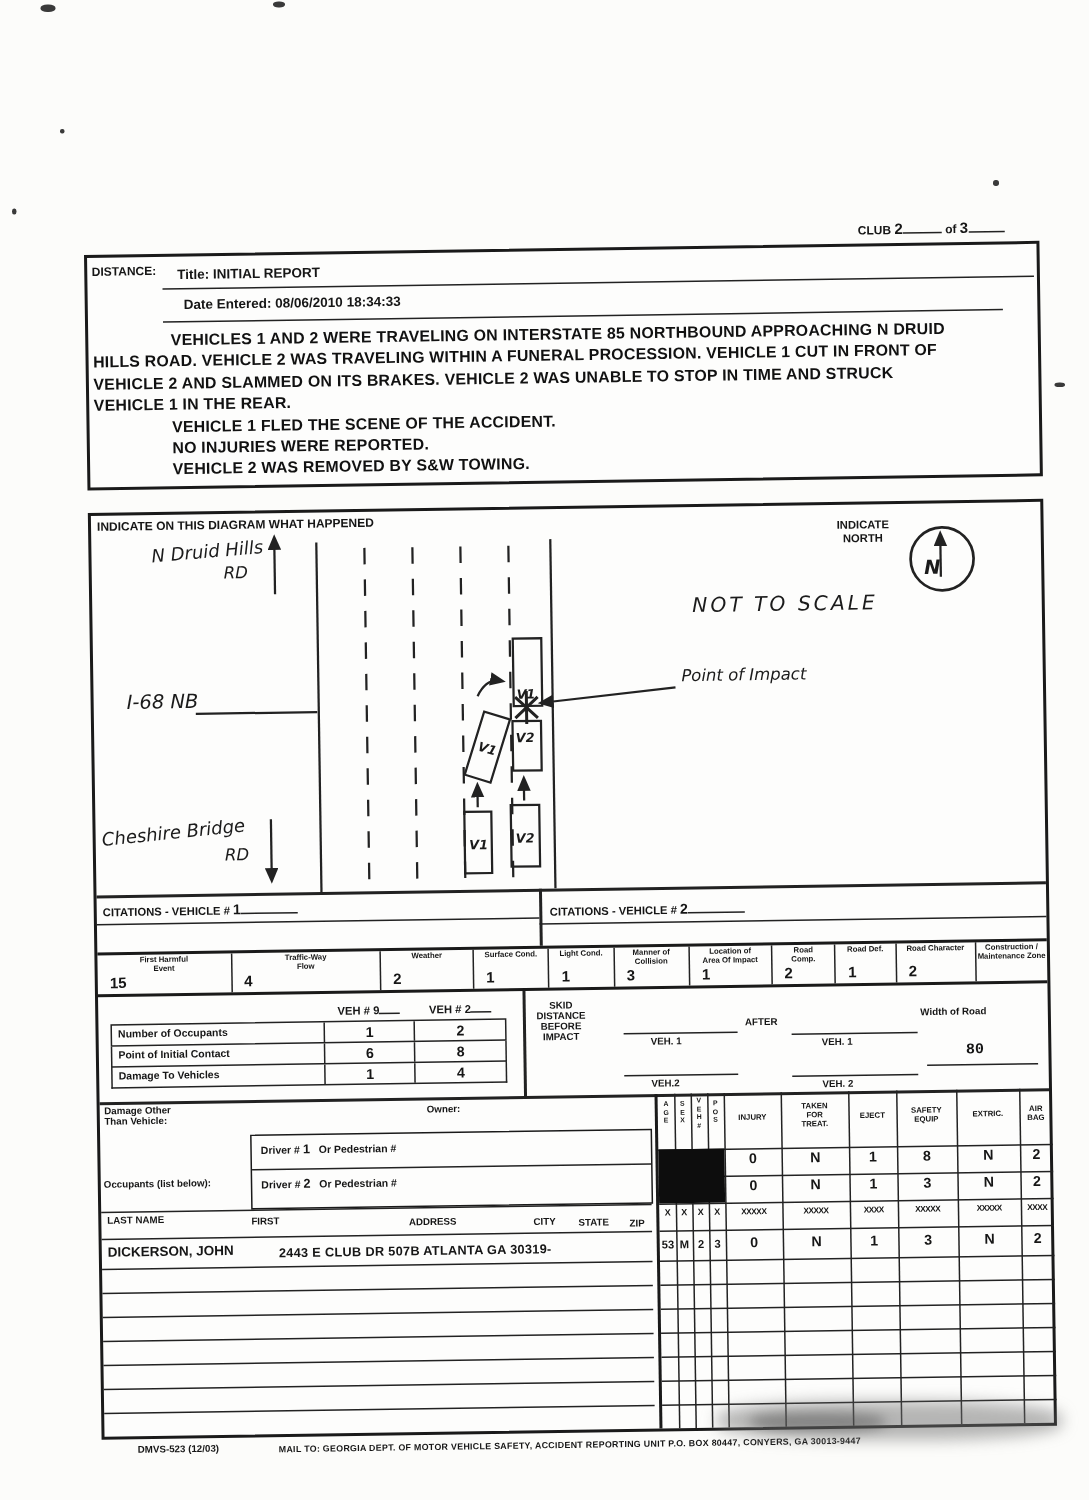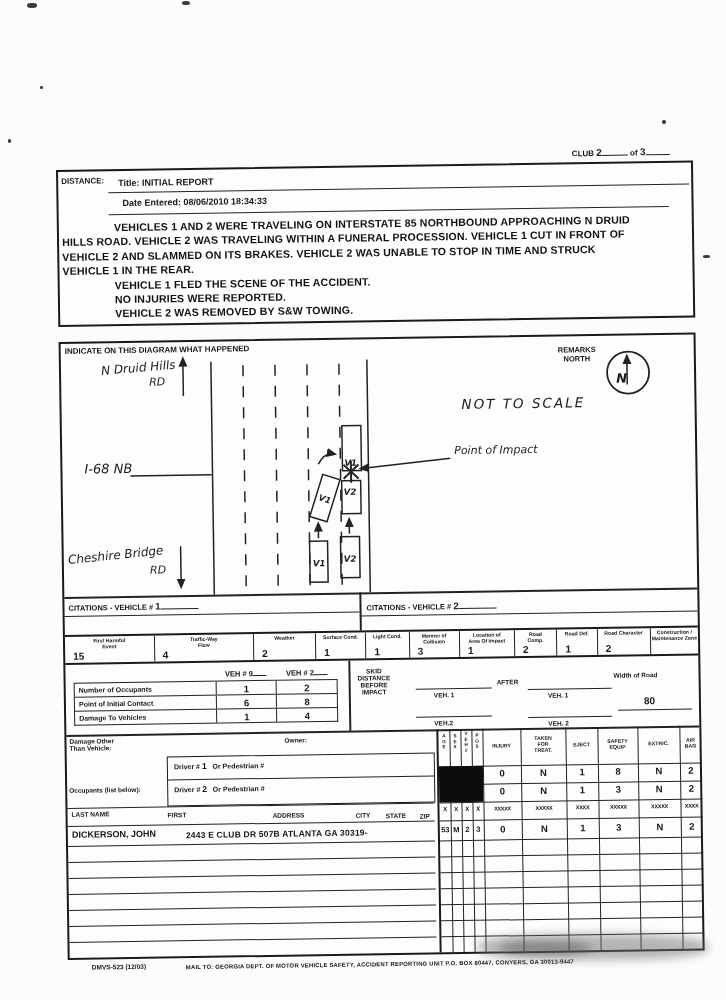--- a/index.html
+++ b/index.html
@@ -64,21 +64,21 @@
       <div>VEHICLE 1 IN THE REAR.</div>
       <div class="ind">VEHICLE 1 FLED THE SCENE OF THE ACCIDENT.</div>
       <div class="ind">NO INJURIES WERE REPORTED.</div>
       <div class="ind">VEHICLE 2 WAS REMOVED BY S&amp;W TOWING.</div>
     </div>
   </div>
 
   <div class="box" style="left:0;top:172px;width:633px;height:614px;">
 
     <div class="abs b" style="left:4px;top:3px;font-size:8px;">INDICATE ON THIS DIAGRAM WHAT HAPPENED</div>
-    <div class="abs b pre" style="left:497px;top:10px;font-size:7.5px;text-align:center;line-height:8.5px;">REMARKS
+    <div class="abs b pre" style="left:497px;top:10px;font-size:7.5px;text-align:center;line-height:8.5px;">INDICATE
 NORTH</div>
 
     <svg class="abs" width="633" height="253" viewBox="0 0 633 253" style="left:0;top:0;">
       <defs>
         <marker id="ah" markerWidth="8" markerHeight="8" refX="5" refY="3" orient="auto">
           <path d="M0,0 L7,3 L0,6 z" fill="#222"></path>
         </marker>
       </defs>
       <g stroke="#222" stroke-width="1.5" fill="none">
 
@@ -227,21 +227,21 @@
     <div class="hline" style="left:350px;top:350px;width:76px;"></div>
     <div class="abs tiny" style="left:368px;top:353px;">VEH. 1</div>
     <div class="abs tiny" style="left:431px;top:341px;">AFTER</div>
     <div class="hline" style="left:462px;top:352px;width:84px;"></div>
     <div class="abs tiny" style="left:482px;top:355px;">VEH. 1</div>
     <div class="hline" style="left:350px;top:378px;width:76px;"></div>
     <div class="abs tiny" style="left:368px;top:381px;">VEH.2</div>
     <div class="hline" style="left:462px;top:380px;width:84px;"></div>
     <div class="abs tiny" style="left:482px;top:383px;">VEH. 2</div>
     <div class="abs tiny" style="left:548px;top:336px;">Width of Road</div>
-    <div class="abs b" style="left:578px;top:360px;font-size:10px;">80</div>
+    <div class="abs b" style="left:578px;top:360px;font-size:10px;font-family:Liberation Mono, monospace;">80</div>
     <div class="hline" style="left:552px;top:374px;width:74px;"></div>
 
     <div class="abs tiny pre" style="left:3px;top:394px;">Damage Other
 Than Vehicle:</div>
     <div class="abs tiny" style="left:218px;top:396px;">Owner:</div>
     <div class="abs tiny" style="left:2px;top:443px;">Occupants (list below):</div>
 
     <div class="abs" style="left:100px;top:414px;width:266px;height:48px;border:1.6px solid #1a1a1a;">
       <div style="height:23px;border-bottom:1.4px solid #222;padding:4px 0 0 6px;font-size:7px;font-weight:700;box-sizing:border-box;">
         <span>Driver #</span> <span style="font-size:8.5px;">1</span>&nbsp;&nbsp;&nbsp;<span>Or Pedestrian #</span>

